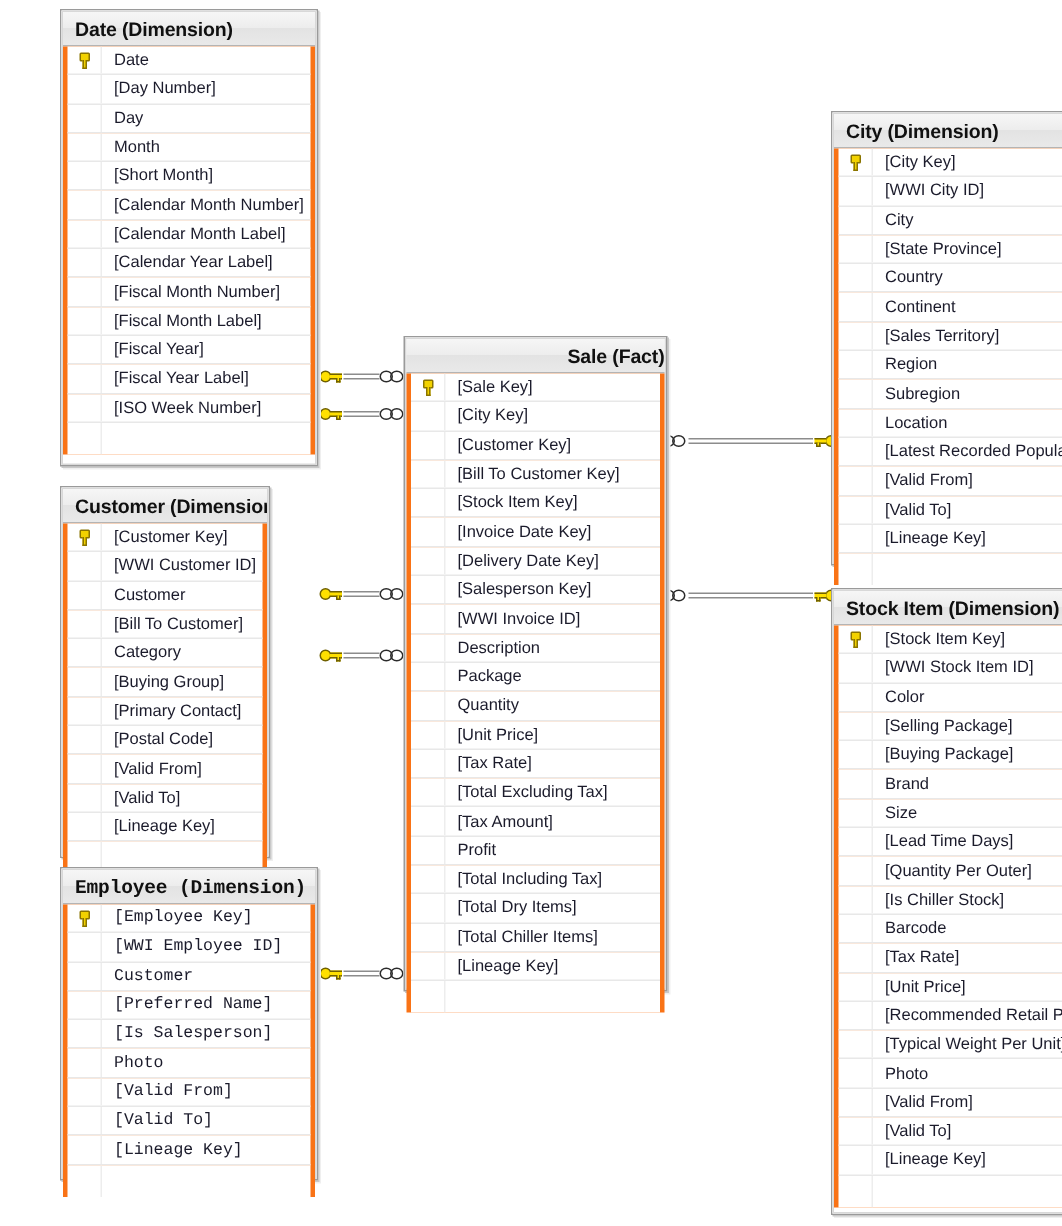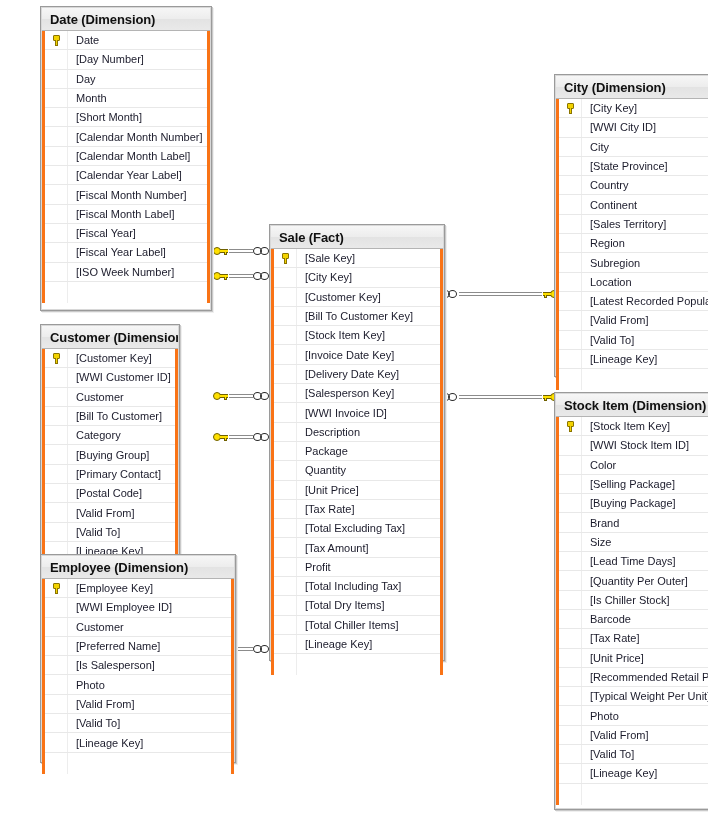--- a/index.html
+++ b/index.html
@@ -317,21 +317,21 @@
           <div class="field-row">
             <div class="field-gutter"></div>
             <div class="field-name">[Lineage Key]</div>
           </div>
           <div class="field-row last-empty">
             <div class="field-gutter"></div>
           </div>
         </div>
       </div>
     </div>
-    <div class="table-box" style="left: 12px; top: 554px; width: 196px; height: 209px;">
+    <div class="table-box" style="left: 12px; top: 578px; width: 172px; height: 209px; font-family: Liberation Mono, monospace;">
       <div class="table-inner">
         <div class="table-header">Employee (Dimension)</div>
         <div class="field-list">
           <div class="field-row">
             <div class="field-gutter">
               <span class="pk-key">
                 <span class="head"></span>
                 <span class="shaft"></span>
               </span>
             </div>
@@ -368,21 +368,21 @@
           <div class="field-row">
             <div class="field-gutter"></div>
             <div class="field-name">[Lineage Key]</div>
           </div>
           <div class="field-row last-empty">
             <div class="field-gutter"></div>
           </div>
         </div>
       </div>
     </div>
-    <div class="table-box" style="left: 241px; top: 224px; width: 176px; height: 437px;">
+    <div class="table-box" style="left: 241px; top: 224px; width: 176px; height: 437px; text-align: right;">
       <div class="table-inner">
         <div class="table-header">Sale (Fact)</div>
         <div class="field-list">
           <div class="field-row">
             <div class="field-gutter">
               <span class="pk-key">
                 <span class="head"></span>
                 <span class="shaft"></span>
               </span>
             </div>

